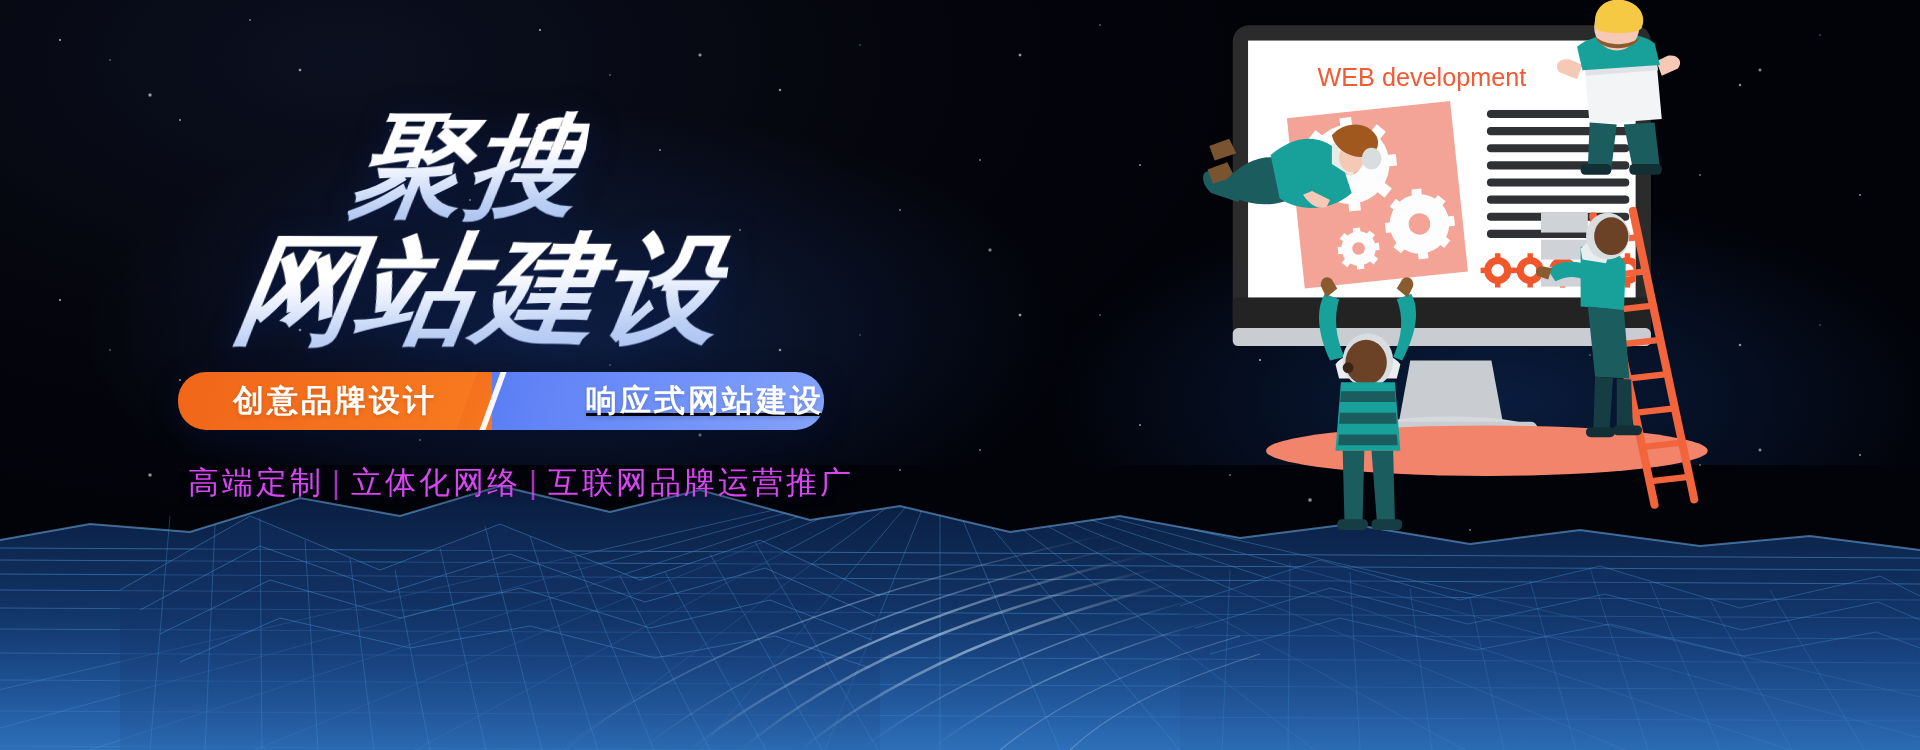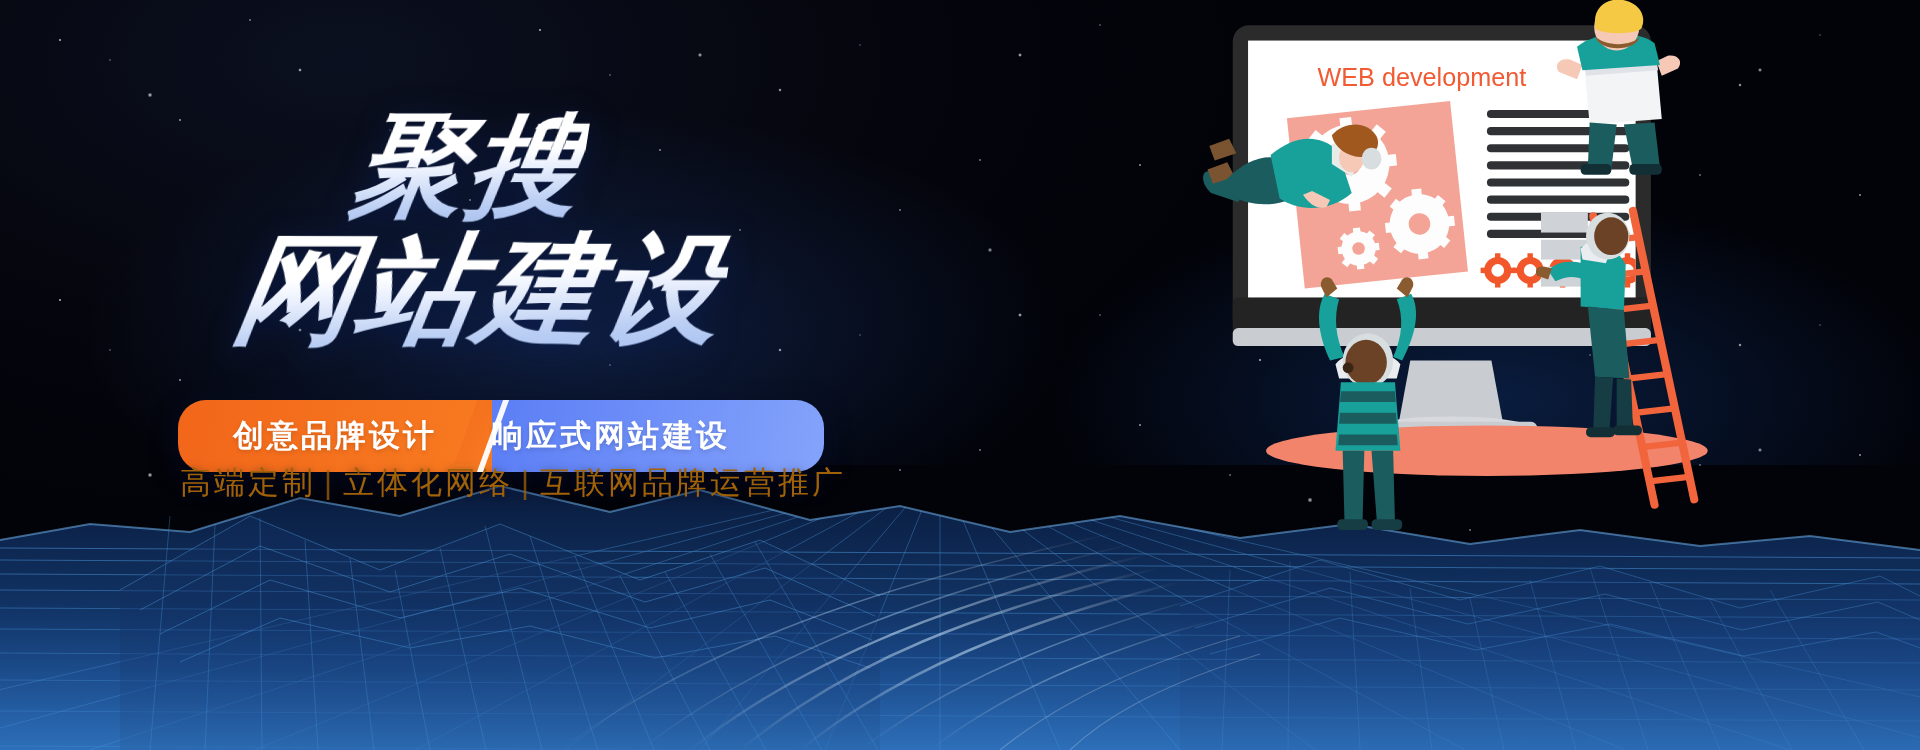--- a/index.html
+++ b/index.html
@@ -93,52 +93,52 @@
     color:transparent;-webkit-text-fill-color:transparent;
     white-space:nowrap;
     filter:drop-shadow(0 6px 14px rgba(10,30,90,.55));
     transform:skewX(-9deg);
   }
   .title1{left:355px;top:108px;font-size:112px;line-height:1.05;}
   .title2{left:237px;top:226px;font-size:120px;line-height:1.05;}
 
   
   .badge{
-    position:absolute;left:178px;top:400px;width:646px;height:72px;
+    position:absolute;left:178px;top:372px;width:646px;height:58px;
     border-radius:28px;overflow:hidden;display:flex;
     box-shadow:0 8px 26px rgba(5,15,45,.55);
   }
   .badge-left{
     position:relative;flex:0 0 314px;
     background:linear-gradient(100deg,#f2661a 0%,#f4701d 45%,#f87a20 100%);
     display:flex;align-items:center;justify-content:center;
   }
   .badge-left::after{
     content:"";position:absolute;right:-21px;top:-6px;width:46px;height:70px;
     background:linear-gradient(100deg,#f4701d,#f87a20);
     transform:skewX(-20deg);
   }
   .badge-right{
     position:relative;flex:1;
     background:linear-gradient(100deg,#5b7ef5 0%,#6f90f8 50%,#84a3fb 100%);
-    display:flex;align-items:center;justify-content:flex-start;
+    display:flex;align-items:center;justify-content:flex-end;text-decoration:underline;
   }
   .badge-left span,.badge-right span{
     position:relative;z-index:3;color:#fff;font-size:31px;font-weight:bold;letter-spacing:3px;
     text-shadow:0 2px 4px rgba(0,0,0,.14);
   }
   .badge-sep{
     position:absolute;left:312px;top:0;width:6px;height:100%;
     background:#ffffff;transform:skewX(-20deg);z-index:4;opacity:.95;
   }
 
   
   .subtitle{
-    position:absolute;left:168px;top:462px;width:690px;
-    color:#a16207;font-size:31px;letter-spacing:3px;text-align:center;
+    position:absolute;left:176px;top:462px;width:690px;
+    color:#d946ef;font-size:31px;letter-spacing:3px;text-align:center;
     text-shadow:0 2px 10px rgba(0,10,40,.7);
     white-space:nowrap;
   }
   .subtitle .sep{opacity:.75;margin:0 8px;font-weight:300;}
 
   
   .illus{position:absolute;right:0;top:0;width:740px;height:676px;}
   .illus svg{display:block;width:100%;height:100%;overflow:visible;}
 </style>
 </head>

